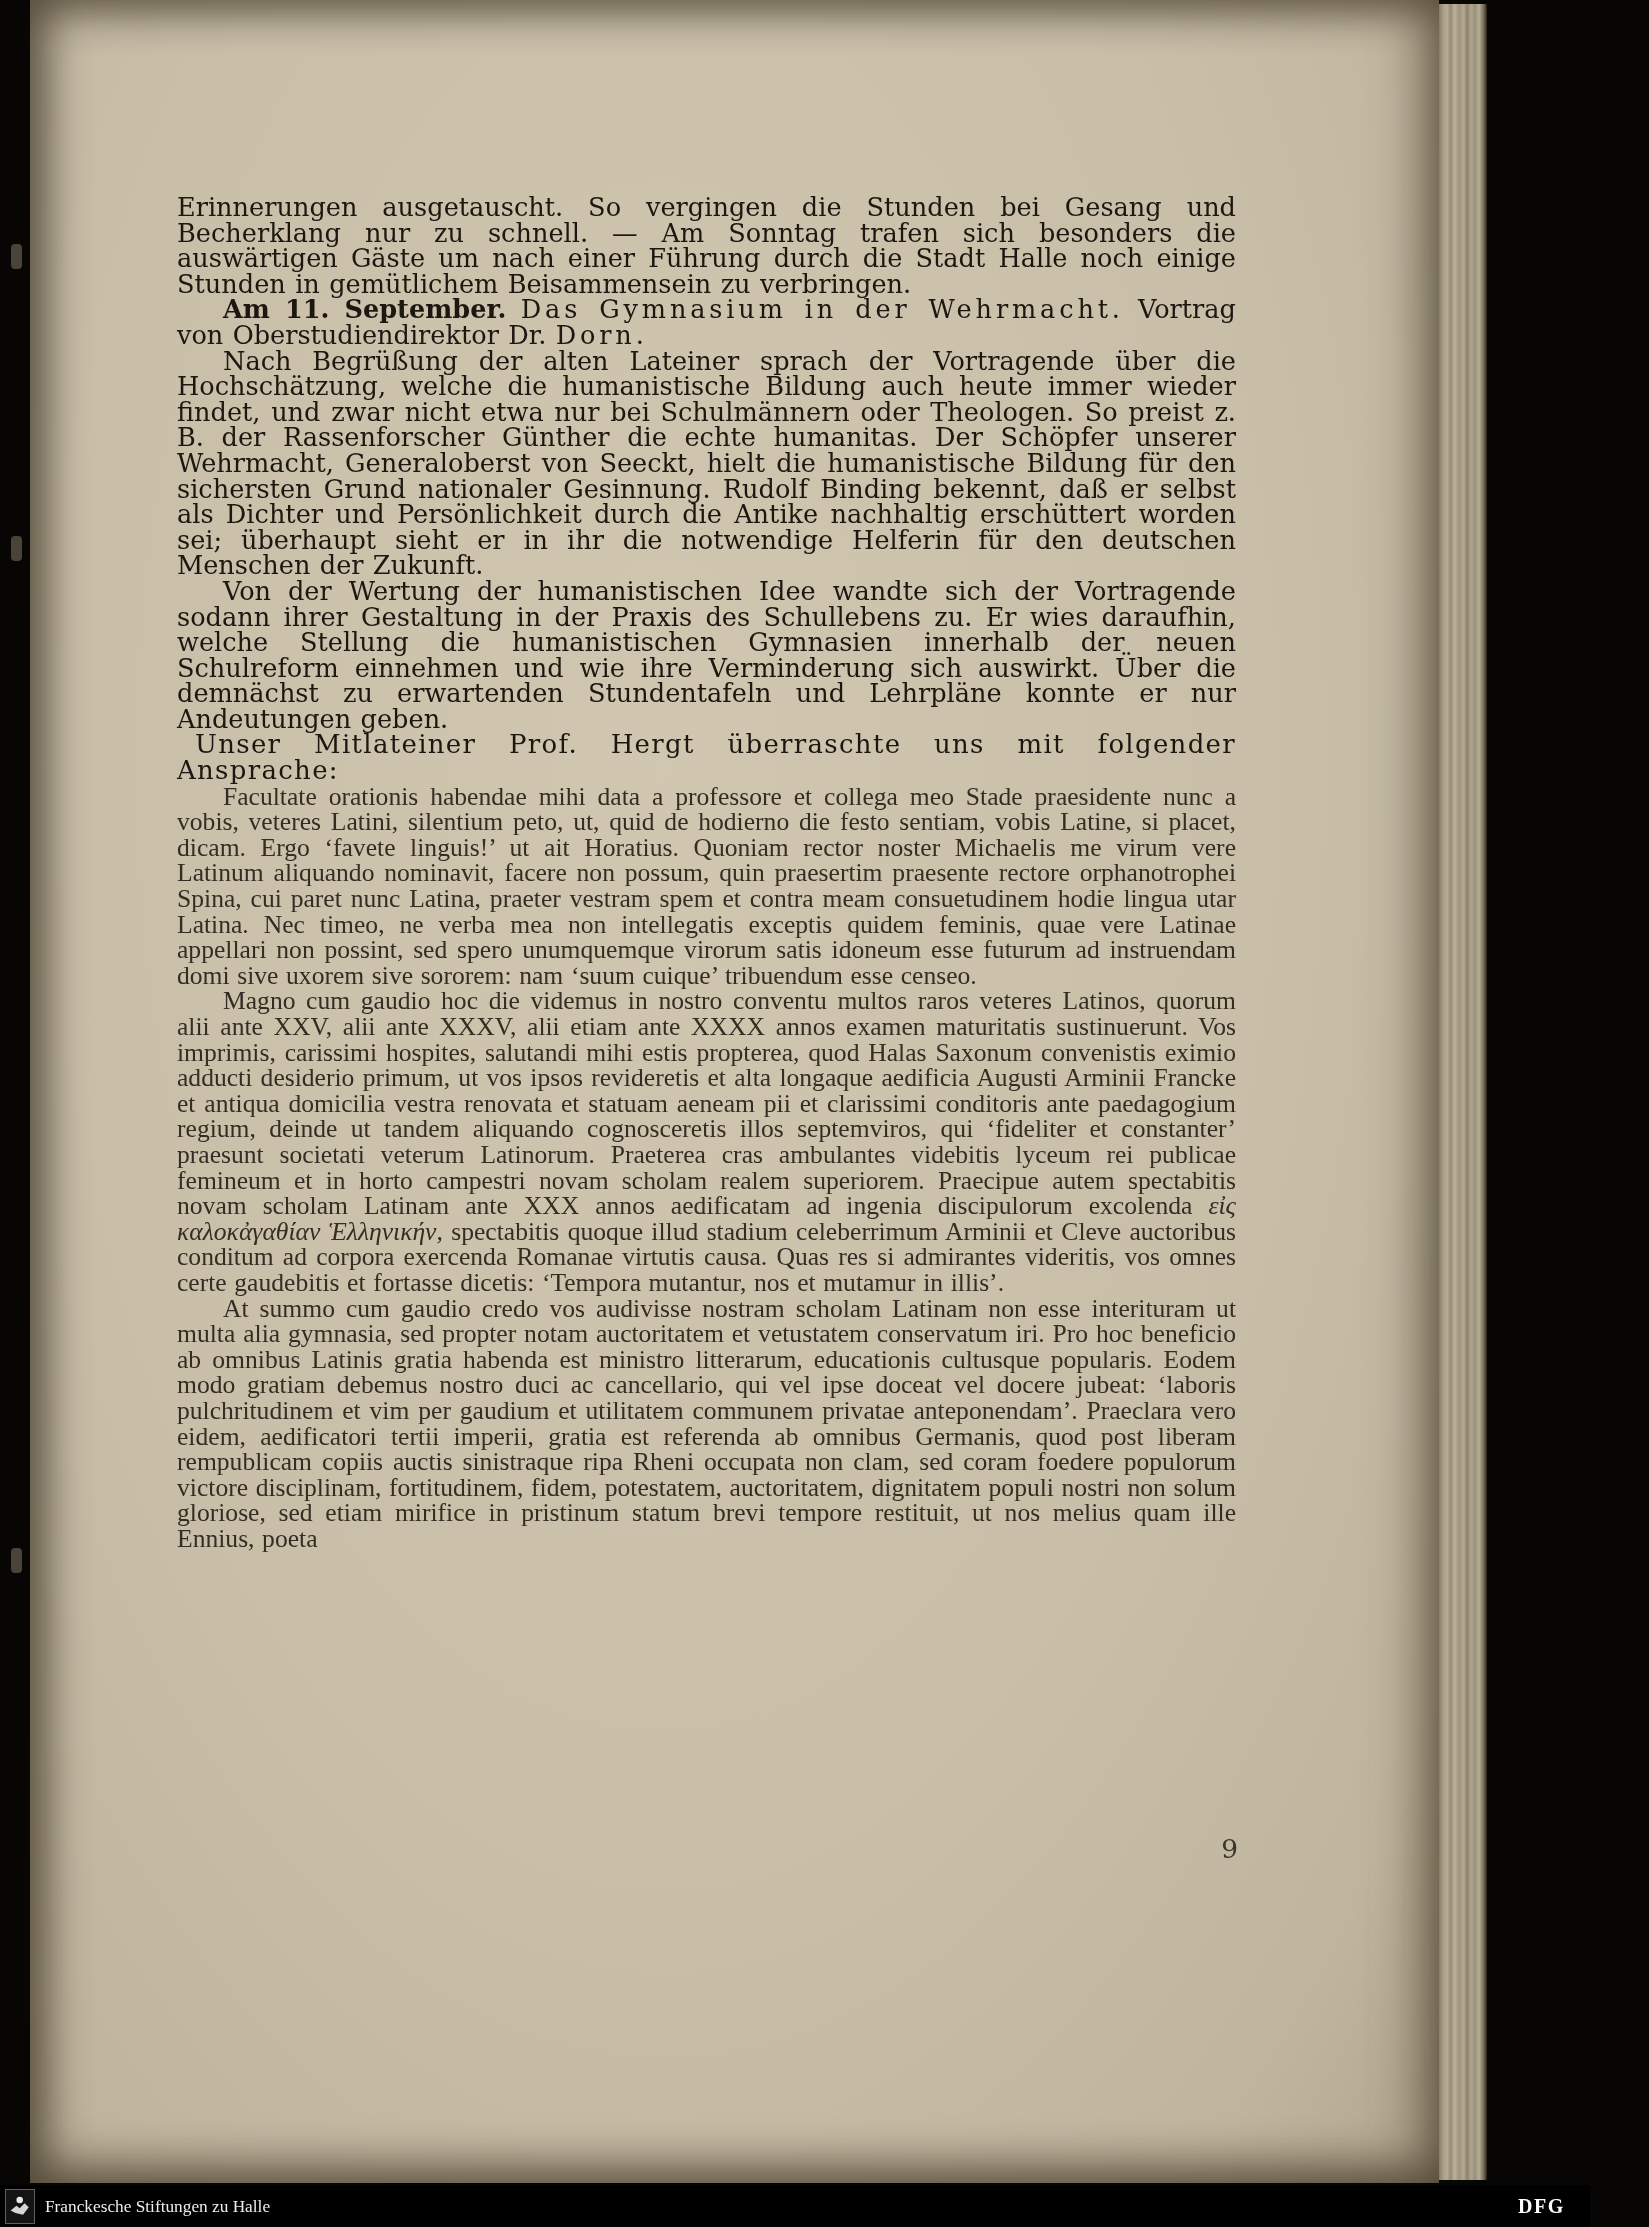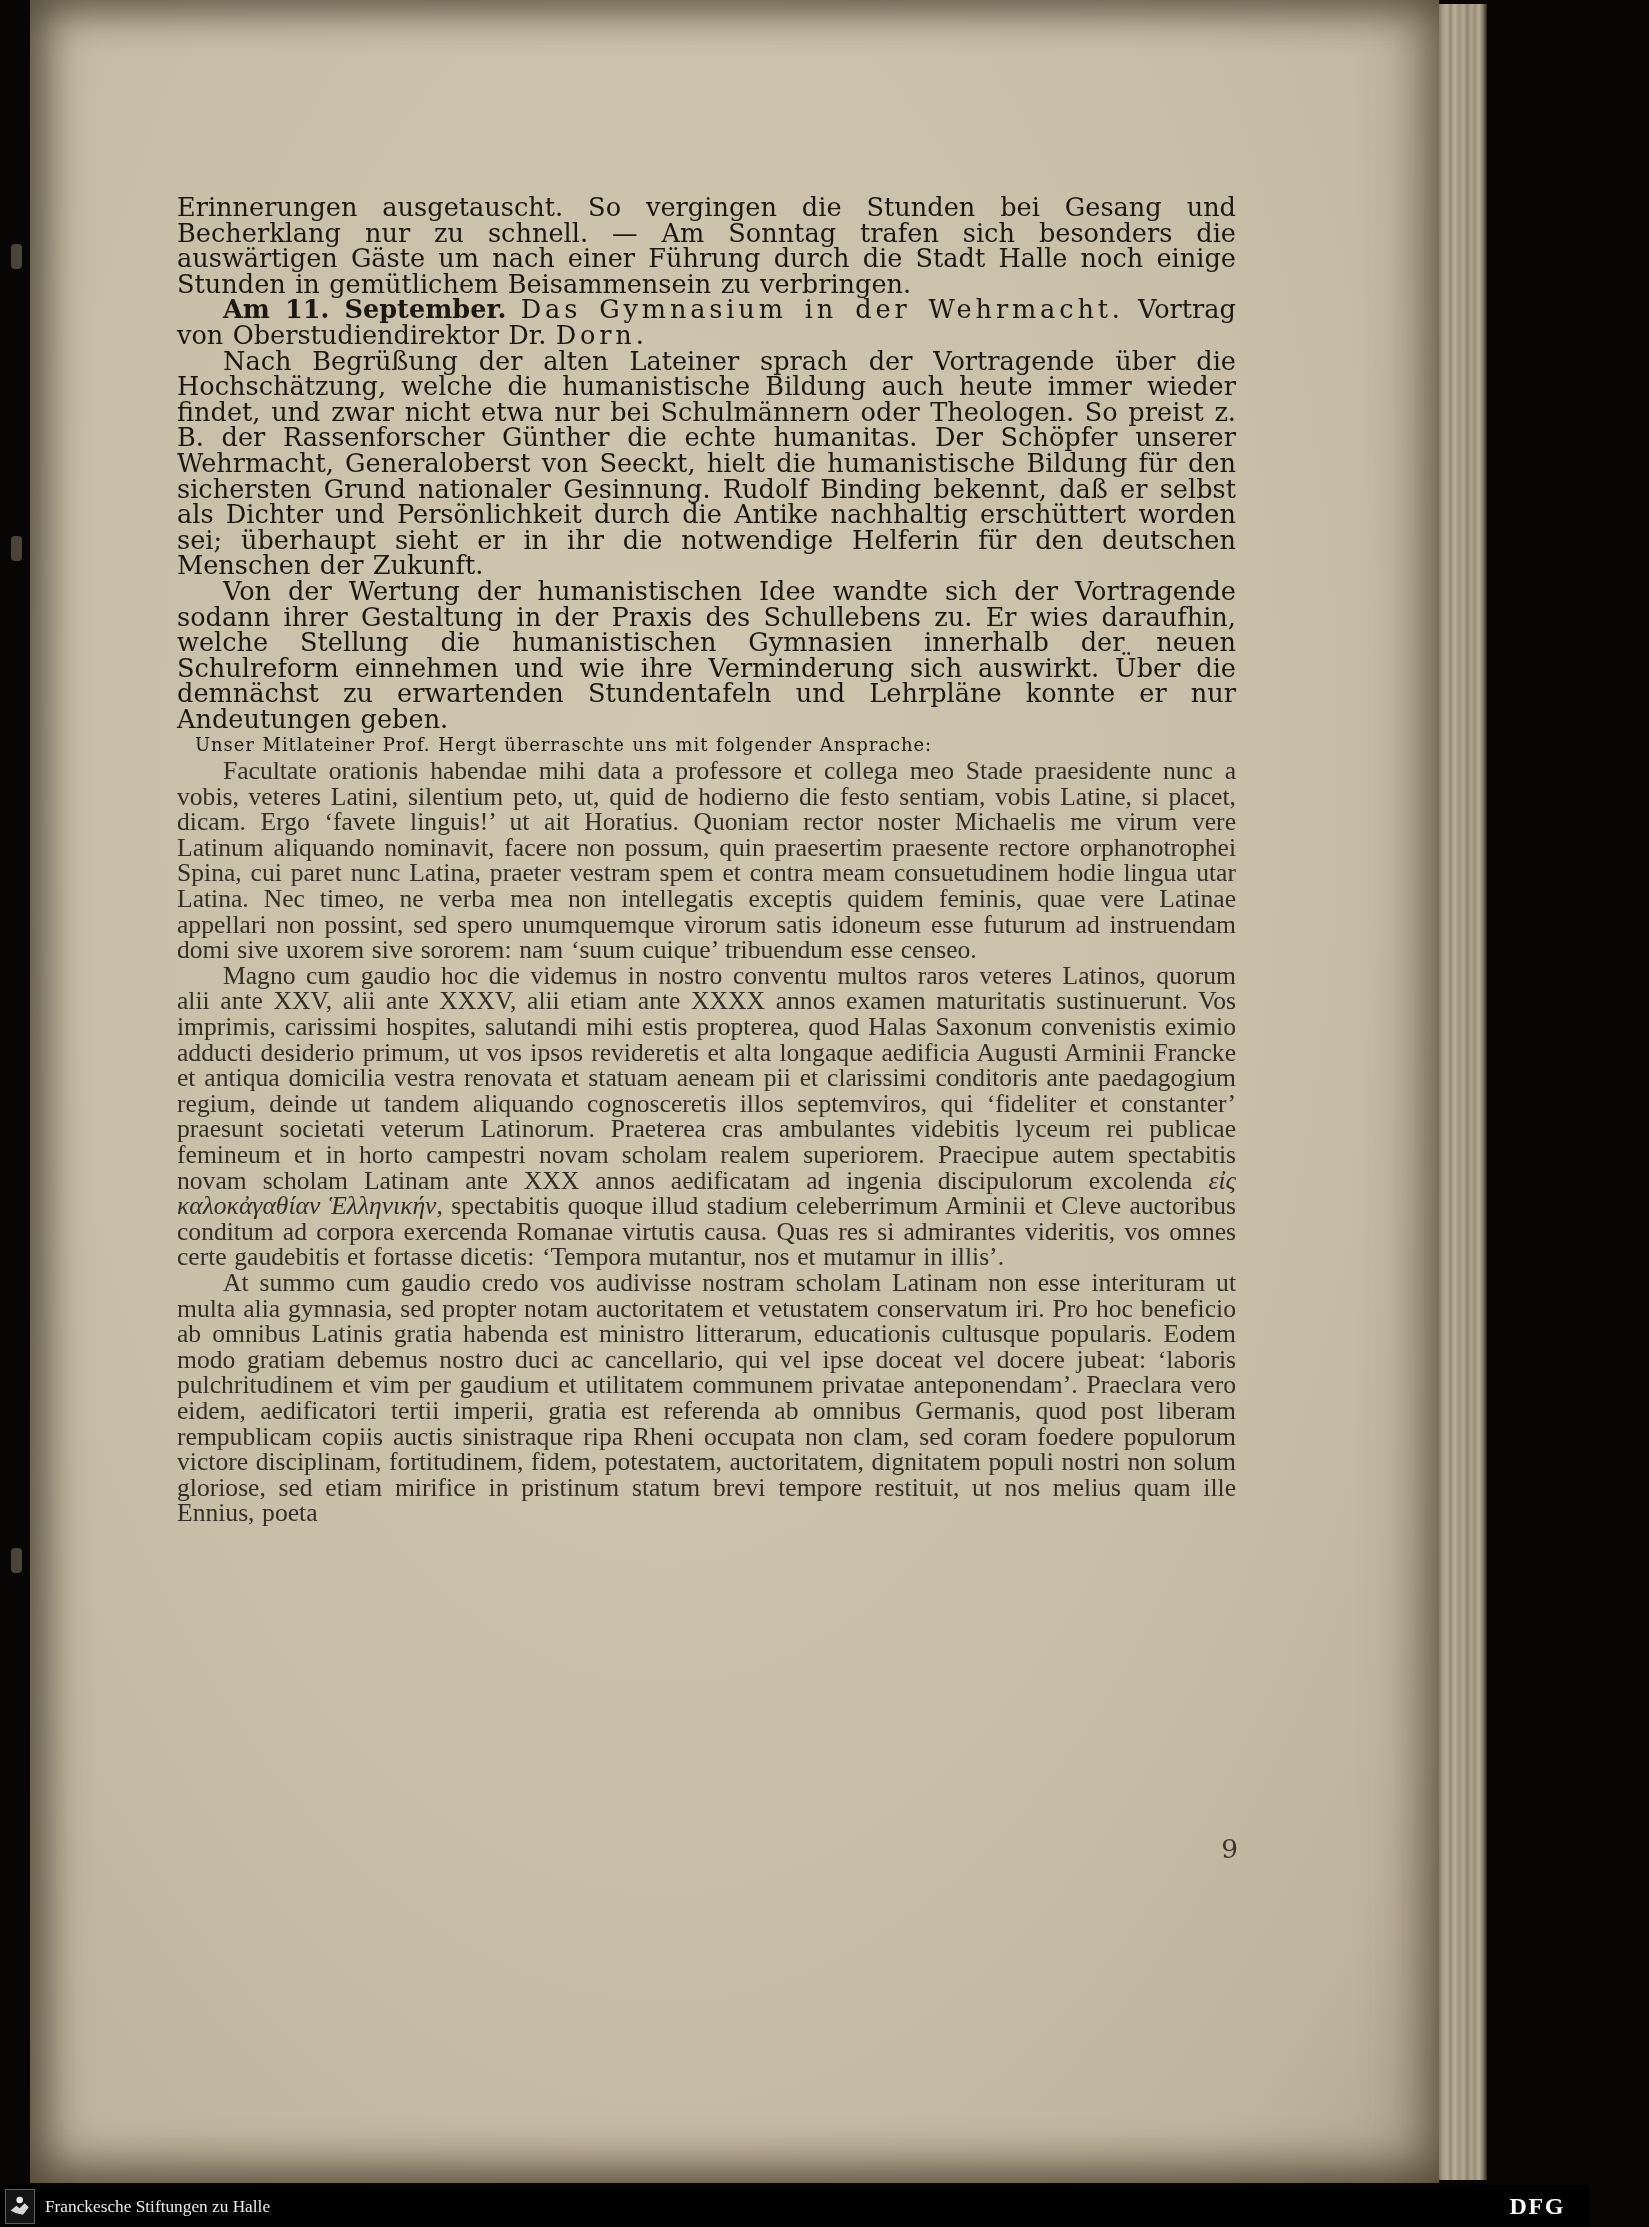--- a/index.html
+++ b/index.html
@@ -26,21 +26,21 @@
   }
   .textblock p { margin:0; word-spacing:1.2px; }
   .fraktur { color:#1c1710; }
   .latin   { color:#332d24;font-family:Liberation Serif, serif; }
   .indent  { text-indent:46px; }
   .heading { margin-top:12.4px; }
   .b  { font-weight:bold; }
   .sp { letter-spacing:.15em; }
   .announce {
     margin-top:14px; margin-bottom:6.6px;
-    letter-spacing:.05em; text-indent:18px; font-size:18px;
+    letter-spacing:.05em; text-indent:18px; font-size:26px;
   }
   .greek { font-style:italic; }
   .pageno {
     position:absolute; left:1084px; top:1833px; width:124px;
     text-align:right; font-size:26.4px; color:#3a342a;
   }
   .edges {
     position:absolute; left:1439px; top:4.1px; width:48px; height:2176px;
     background:linear-gradient(90deg,
       #877d67 0px, #a99e87 4.1px, #b7ac95 8.2px, #968c75 11.5px,
@@ -60,21 +60,21 @@
     width:30px; height:35px; margin-left:5px;
     background:#141414; border:0.8px solid #5f5f5f;
     display:flex; align-items:center; justify-content:center;
   }
   .inst {
     margin-left:10px; color:#ececec;
     font-family:"Liberation Serif", serif; font-size:17.3px;
   }
   .dfg {
     margin-left:auto; margin-right:25px; color:#ffffff;
-    font-family:"Liberation Serif", serif; font-size:24px;
+    font-family:"Liberation Serif", serif; font-size:20px;
     font-weight:bold; letter-spacing:1.6px;
   }
 </style>
 </head>
 <body>
 
 <div class="stage">
 
   <div class="page">
     <div class="textblock">

